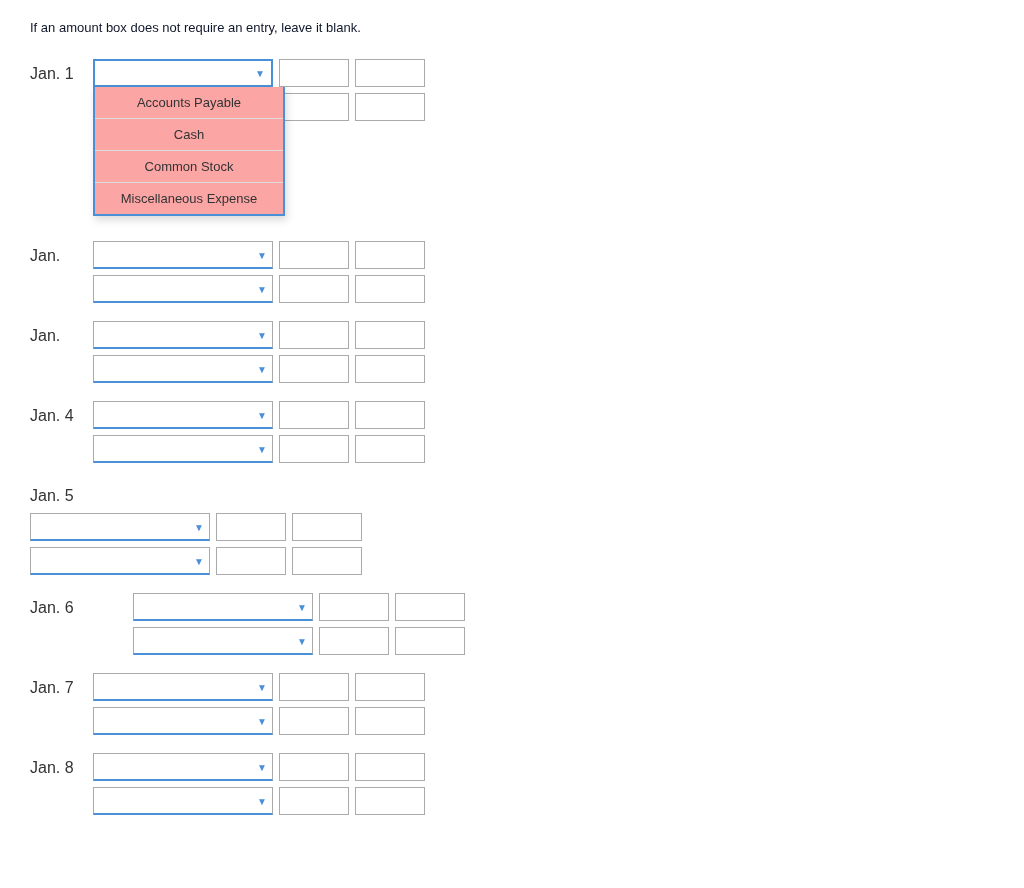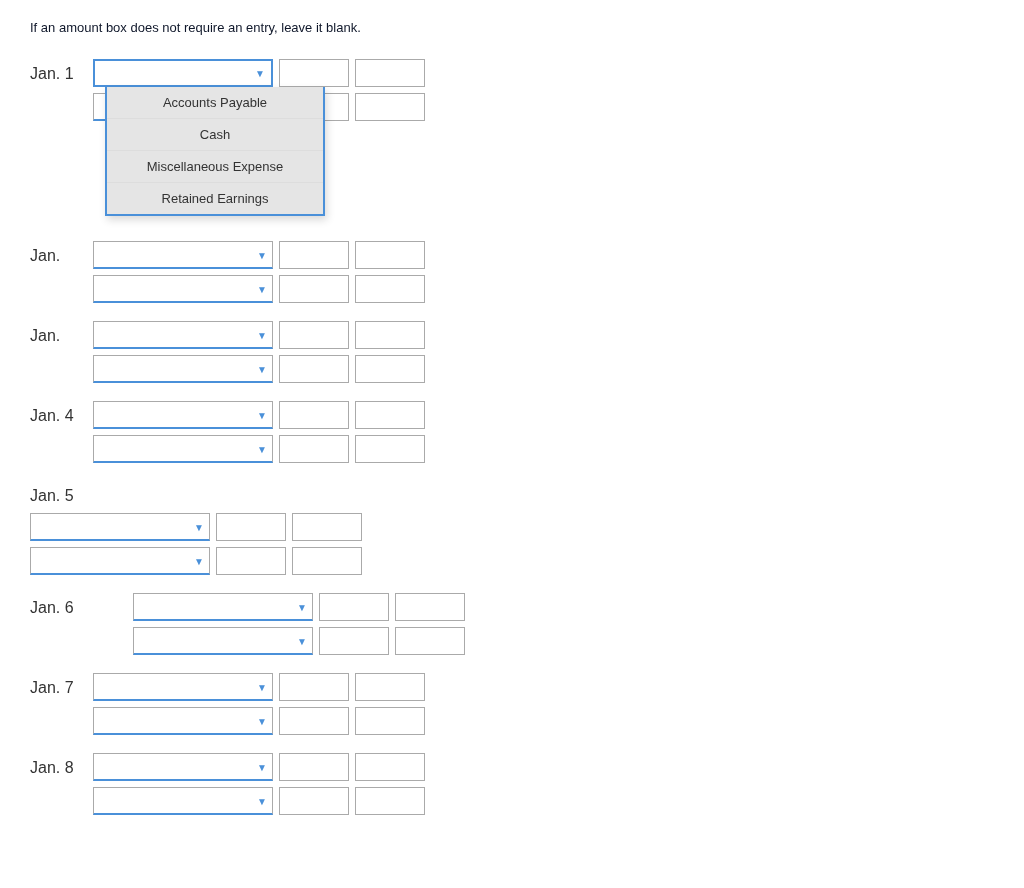--- a/index.html
+++ b/index.html
@@ -108,23 +108,23 @@
     }
 
     .dropdown-open-trigger .trigger-arrow {
       color: #4a90d9;
       font-size: 10px;
     }
 
     .dropdown-menu {
       position: absolute;
       top: 28px;
-      left: 12px;
-      width: 220px;
-      background: #e5e5e5;
+      left: 0;
+      width: 192px;
+      background: #fca5a5;
       border: 2px solid #4a90d9;
       border-top: none;
       z-index: 100;
       box-shadow: 2px 4px 8px rgba(0,0,0,0.15);
     }
 
     .dropdown-menu-item {
       padding: 8px 12px;
       font-size: 13px;
       cursor: pointer;
@@ -148,22 +148,22 @@
     <div class="entry-row">
 
       <div class="dropdown-open-container">
         <div class="dropdown-open-trigger">
           <span></span>
           <span class="trigger-arrow">▼</span>
         </div>
         <div class="dropdown-menu">
           <div class="dropdown-menu-item">Accounts Payable</div>
           <div class="dropdown-menu-item">Cash</div>
+          <div class="dropdown-menu-item">Common Stock</div>
           <div class="dropdown-menu-item">Miscellaneous Expense</div>
-          <div class="dropdown-menu-item">Retained Earnings</div>
         </div>
       </div>
       <input type="text" class="amount-input" value="" style="">
       <input type="text" class="amount-input" value="" style="">
     </div>
     <div class="entry-row">
       <div class="dropdown-wrapper">
         <select class="dropdown-select">
           <option value=""></option>
           <option value="Accounts Payable">Accounts Payable</option>

